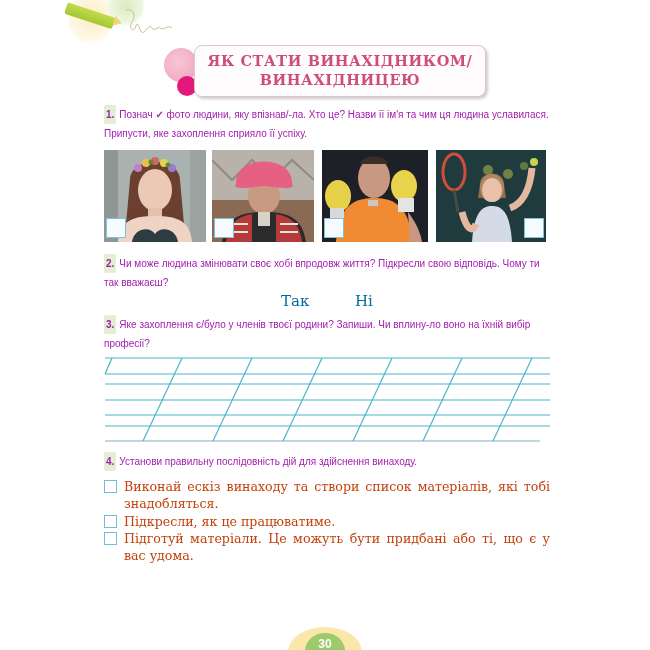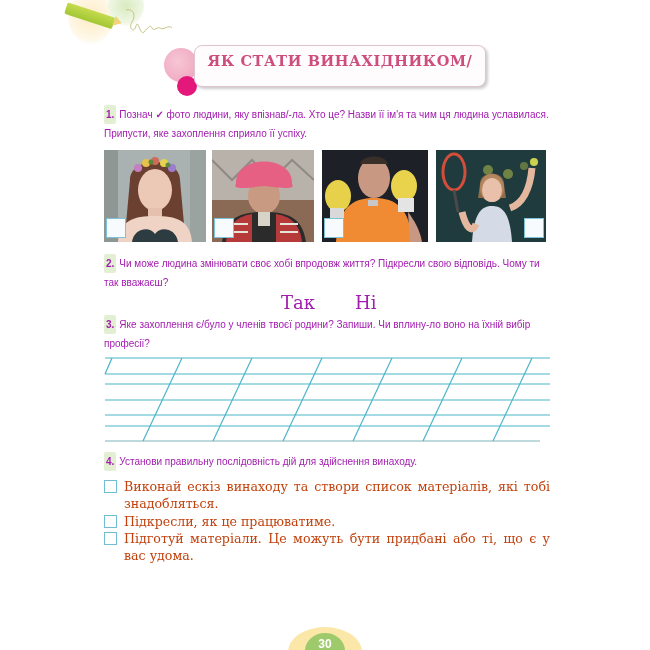--- a/index.html
+++ b/index.html
@@ -11,32 +11,32 @@
   .deco .blob1 { position: absolute; left: 8px; top: -10px; width: 46px; height: 54px; border-radius: 50%; background: radial-gradient(circle, #fdecc4 0%, #fff7e6 60%, rgba(255,255,255,0) 80%); }
   .deco .blob2 { position: absolute; left: 48px; top: -14px; width: 36px; height: 40px; border-radius: 50%; background: radial-gradient(circle, #d9ebc0 0%, #eef6e2 60%, rgba(255,255,255,0) 80%); }
   .deco .pencil { position: absolute; left: 6px; top: 2px; width: 50px; height: 12px; background: linear-gradient(#c4db4d, #a3c734); transform: rotate(18deg); transform-origin: left center; border-radius: 2px; }
   .deco .tip { position: absolute; left: 54px; top: 17px; width: 0; height: 0; border-top: 5px solid transparent; border-bottom: 5px solid transparent; border-left: 8px solid #f2d27a; transform: rotate(18deg); }
   .deco svg { position: absolute; left: 62px; top: 6px; }
 
   
   .title-wrap { position: absolute; left: 160px; top: 42px; width: 330px; height: 56px; }
   .title-wrap .circ-big { position: absolute; left: 4px; top: 6px; width: 34px; height: 34px; border-radius: 50%; background: radial-gradient(circle at 40% 40%, #f7c6d5, #eda0ba); }
   .title-wrap .circ-small { position: absolute; left: 17px; top: 34px; width: 20px; height: 20px; border-radius: 50%; background: #e3187a; }
-  .title-box { position: absolute; left: 34px; top: 3px; width: 292px; height: 42px; border-radius: 8px; border: 1px solid #dfc3cf; background: #fffcfd; box-shadow: 2px 2px 3px rgba(0,0,0,0.2); text-align: center; font-family: "DejaVu Serif", serif; font-weight: bold; color: #cd4d7c; font-size: 14.5px; line-height: 19px; padding-top: 5px; letter-spacing: 0.6px; }
+  .title-box { position: absolute; left: 34px; top: 3px; width: 292px; height: 52px; border-radius: 8px; border: 1px solid #dfc3cf; background: #fffcfd; box-shadow: 2px 2px 3px rgba(0,0,0,0.2); text-align: center; font-family: "DejaVu Serif", serif; font-weight: bold; color: #cd4d7c; font-size: 14.5px; line-height: 19px; padding-top: 5px; letter-spacing: 0.6px; }
 
   
   .task { position: absolute; left: 104px; width: 446px; font-size: 10px; line-height: 19px; color: #a21caf; }
   .num { display: inline-block; background: #e3efd3; font-weight: bold; padding: 0 2px; border-radius: 2px; margin-right: 3px; }
 
   
   .photos { position: absolute; left: 104px; top: 150px; width: 442px; height: 92px; }
   .photo { position: absolute; top: 0; height: 92px; overflow: hidden; }
   .chk-photo { position: absolute; bottom: 4px; width: 20px; height: 20px; border: 1.5px solid #7dc3d8; background: #f7fbfd; }
 
-  .yesno { position: absolute; top: 292px; font-family: "DejaVu Serif", serif; font-size: 18px; color: #a21caf; }
+  .yesno { position: absolute; top: 292px; font-family: "DejaVu Serif", serif; font-size: 15px; color: #0369a1; }
 
   
   .grid { position: absolute; left: 100px; top: 350px; width: 452px; height: 100px; }
 
   
   .list { position: absolute; left: 104px; top: 478px; width: 446px; font-family: "DejaVu Serif", serif; font-size: 12.6px; line-height: 17.3px; color: #c2410c; }
   .li { position: relative; padding-left: 20px; text-align: justify; text-align-last: left; }
   .li .cb { position: absolute; left: 0; top: 2px; width: 13px; height: 13px; border: 1.5px solid #72bcd4; background: #fff; }
 
   
@@ -54,20 +54,21 @@
   <svg width="70" height="34" viewBox="0 0 70 34">
     <path d="M4 4 C12 2 14 10 10 16 C6 22 12 28 14 20 C16 12 18 30 22 26 C26 22 28 18 30 22 C32 26 36 20 38 22 C42 25 46 18 50 22" stroke="#c9c48a" stroke-width="1" fill="none"></path>
   </svg>
 </div>
 
 <div class="title-wrap">
   <div class="circ-big"></div>
   <div class="circ-small"></div>
   <div class="title-box">
     <div>ЯК СТАТИ ВИНАХІДНИКОМ/</div>
+    <div>ВИНАХІДНИЦЕЮ</div>
   </div>
 </div>
 
 <div class="task" style="top:105px;">
   <span class="num">1.</span><span>Познач</span>
   <span style="font-weight:bold;">✓</span>
   <span>фото людини, яку впізнав/-ла. Хто це? Назви її ім'я та чим ця людина уславилася. Припусти, яке захоплення сприяло її успіху.</span>
 </div>
 
 <div class="photos">

